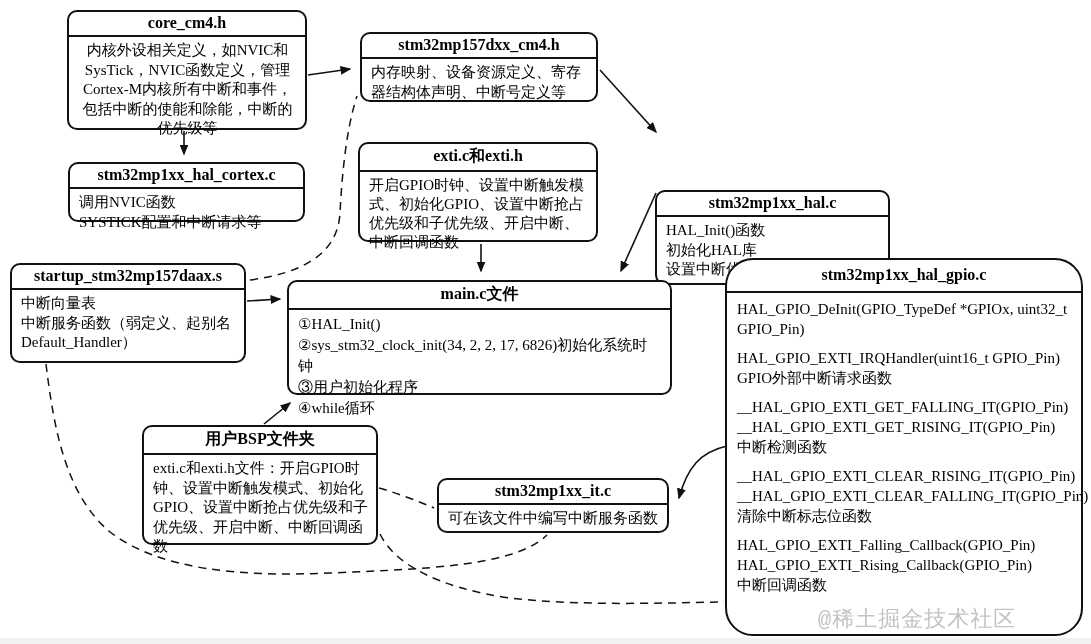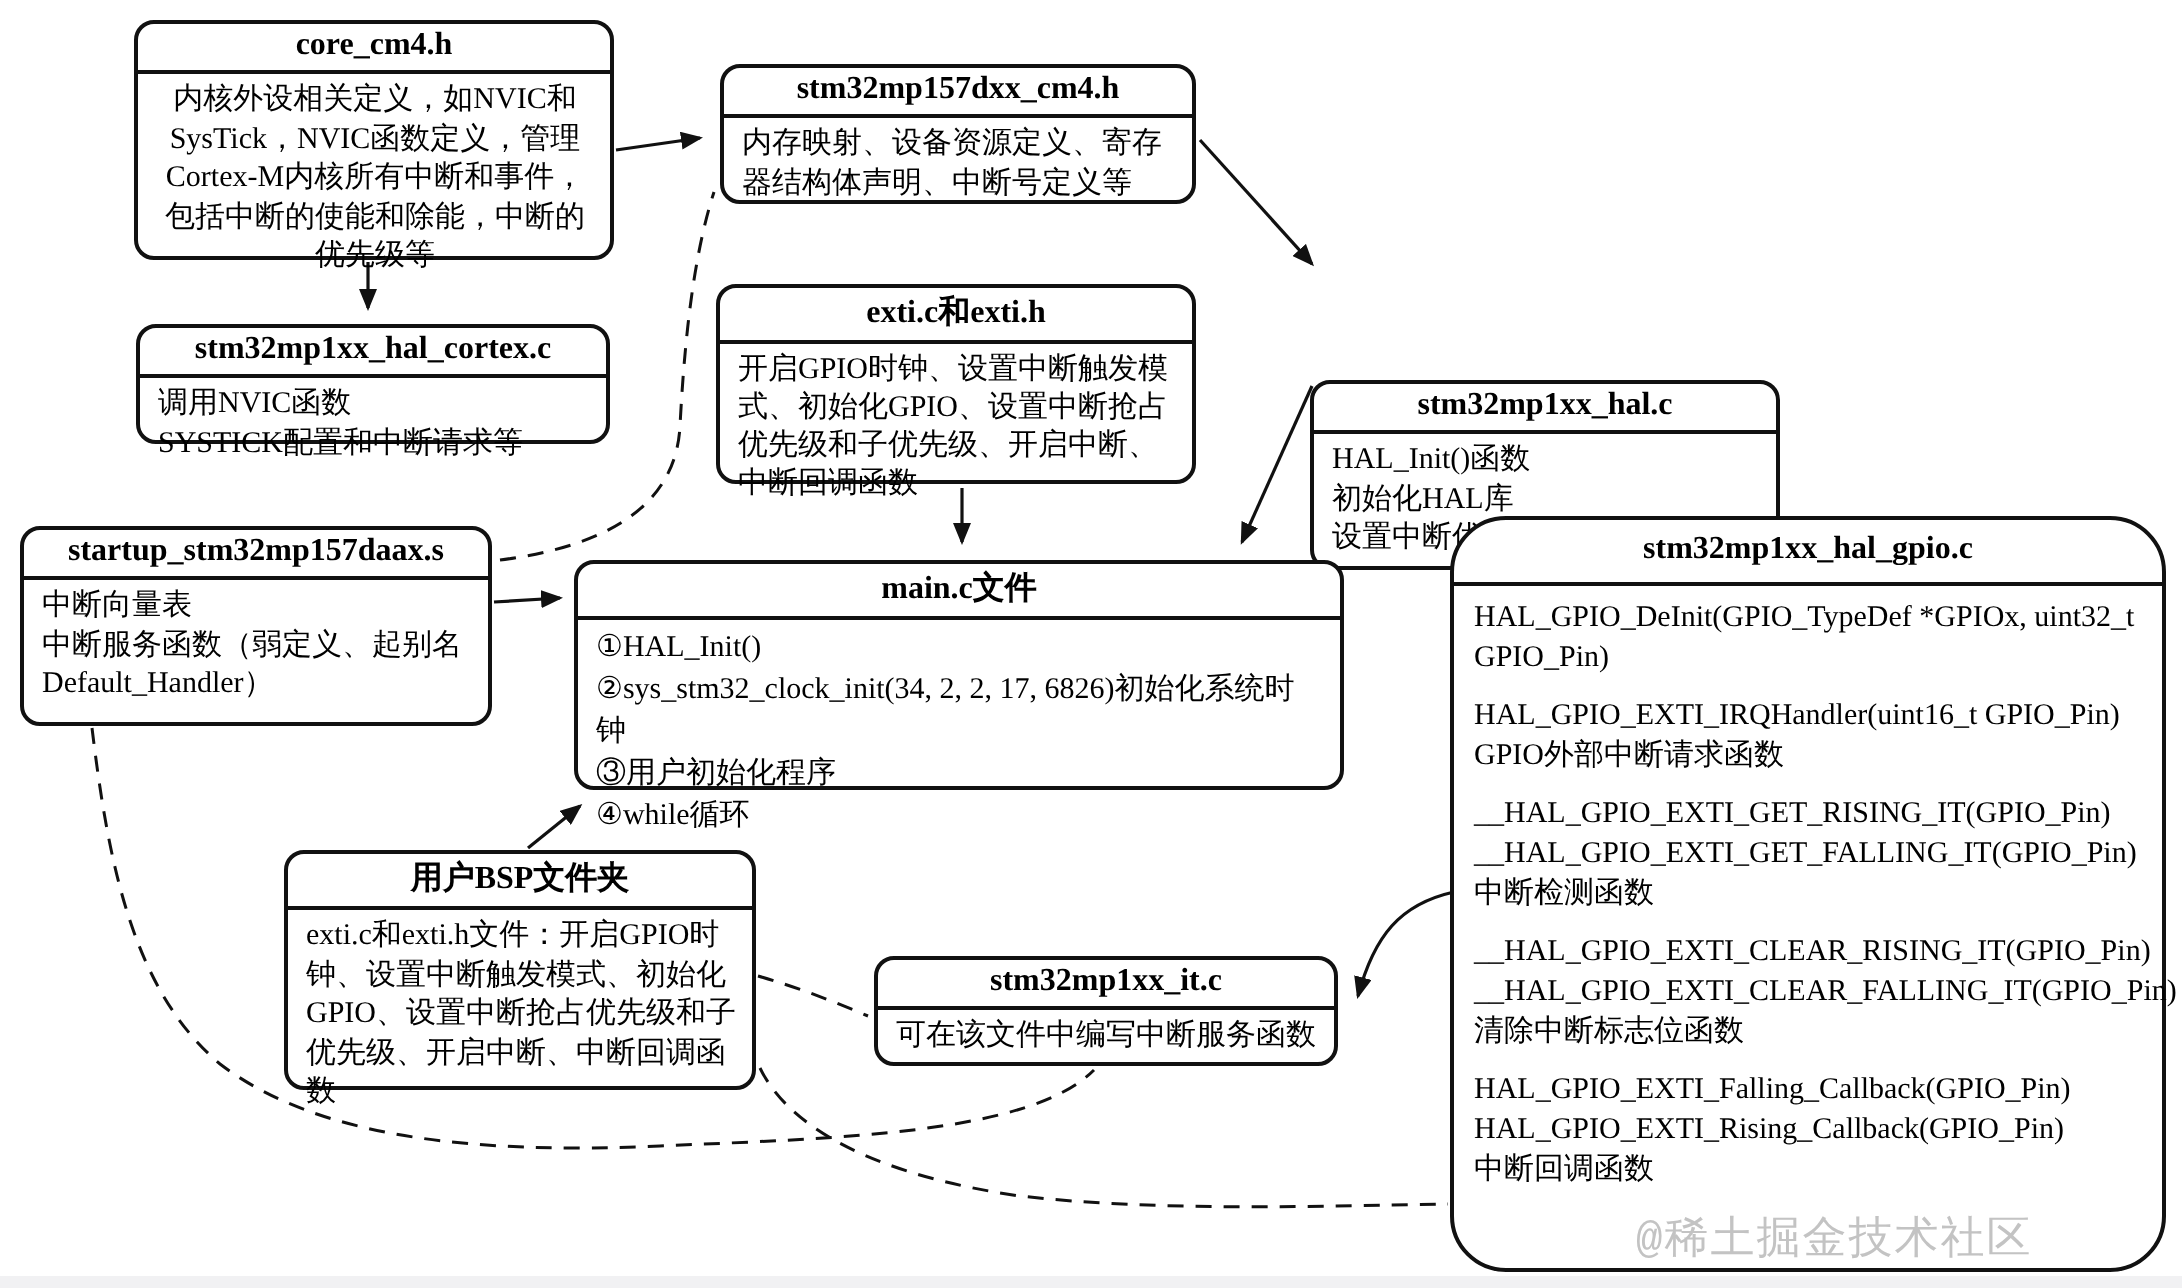--- a/index.html
+++ b/index.html
@@ -137,22 +137,22 @@
     <div class="title">stm32mp1xx_hal_gpio.c</div>
     <div class="body">
       <div class="grp">
         <span class="bline">HAL_GPIO_DeInit(GPIO_TypeDef *GPIOx, uint32_t GPIO_Pin)</span>
       </div>
       <div class="grp">
         <span class="bline">HAL_GPIO_EXTI_IRQHandler(uint16_t GPIO_Pin)</span>
         <span class="bline">GPIO外部中断请求函数</span>
       </div>
       <div class="grp">
+        <span class="bline">__HAL_GPIO_EXTI_GET_FALLING_IT(GPIO_Pin)</span>
         <span class="bline">__HAL_GPIO_EXTI_GET_RISING_IT(GPIO_Pin)</span>
-        <span class="bline">__HAL_GPIO_EXTI_GET_FALLING_IT(GPIO_Pin)</span>
         <span class="bline">中断检测函数</span>
       </div>
       <div class="grp">
         <span class="bline">__HAL_GPIO_EXTI_CLEAR_RISING_IT(GPIO_Pin)</span>
         <span class="bline">__HAL_GPIO_EXTI_CLEAR_FALLING_IT(GPIO_Pin)</span>
         <span class="bline">清除中断标志位函数</span>
       </div>
       <div class="grp">
         <span class="bline">HAL_GPIO_EXTI_Falling_Callback(GPIO_Pin)</span>
         <span class="bline">HAL_GPIO_EXTI_Rising_Callback(GPIO_Pin)</span>

